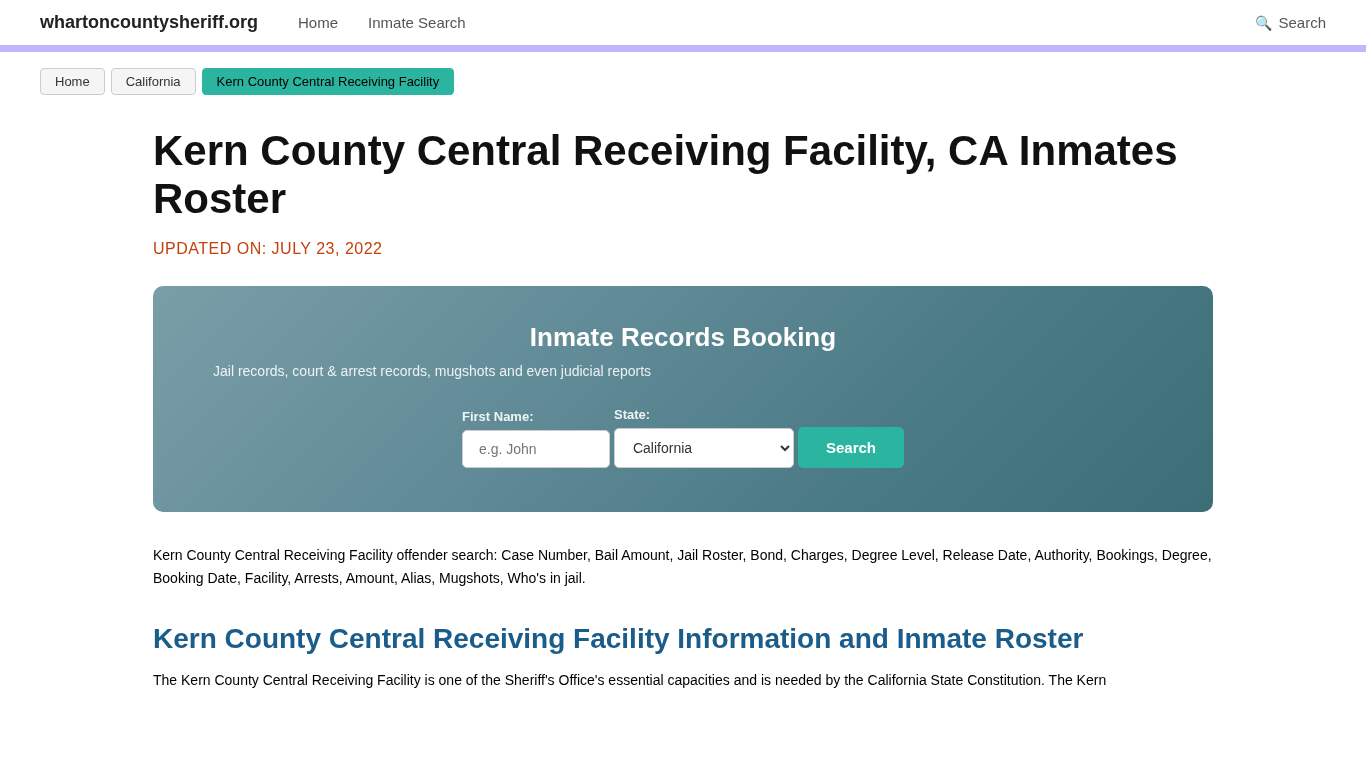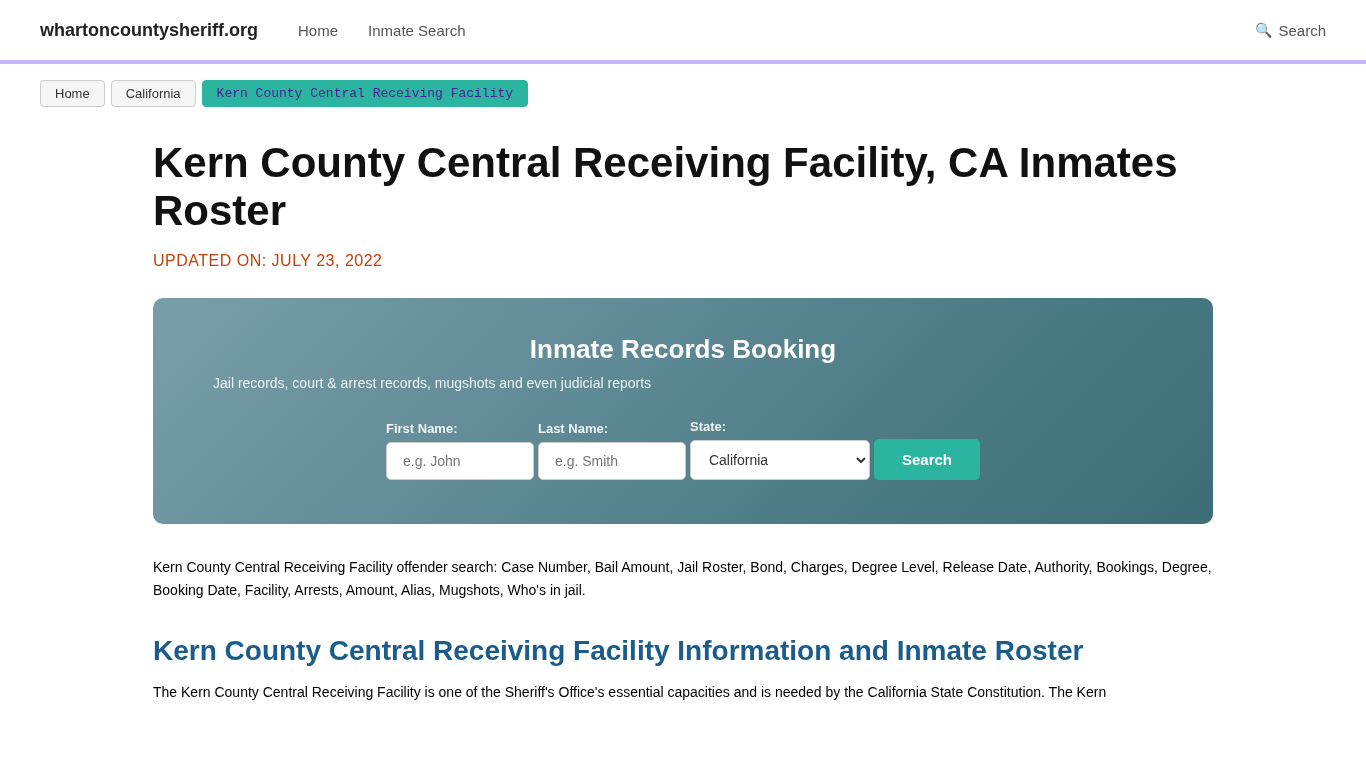--- a/index.html
+++ b/index.html
@@ -3,22 +3,22 @@
   <meta charset="utf-8">
   <style>
     * { box-sizing: border-box; margin: 0; padding: 0; }
     body { font-family: Georgia, 'Times New Roman', serif; background: #fff; color: #222; font-size: 16px; }
 
     
     .navbar {
       display: flex;
       align-items: center;
       padding: 0 40px;
-      height: 64px;
-      border-bottom: 4px solid #c4b5fd;
+      height: 52px;
+      border-bottom: 7px solid #c4b5fd;
       background: #fff;
     }
     .navbar-brand {
       font-family: Arial, sans-serif;
       font-size: 18px;
       font-weight: 700;
       color: #222;
       margin-right: 40px;
       text-decoration: none;
       flex-shrink: 0;
@@ -62,23 +62,22 @@
       border-radius: 4px;
       border: 1px solid #ccc;
       background: #f5f5f5;
       color: #333;
       margin-right: 6px;
       cursor: pointer;
       text-decoration: none;
     }
     .bc-item.active {
       background: #2bb5a0;
-      color: #4c1d95;
+      color: #000000;
       border-color: #2bb5a0;
-      font-family: Liberation Mono, monospace;
     }
 
     
     .main-content {
       max-width: 1140px;
       margin: 0 auto;
       padding: 10px 40px 40px 40px;
     }
 
     h1.page-title {
@@ -230,24 +229,20 @@
 
   <div class="search-box">
     <div class="search-box-title">Inmate Records Booking</div>
     <div class="search-box-subtitle">Jail records, court &amp; arrest records, mugshots and even judicial reports</div>
     <div class="search-fields">
       <div class="field-group">
         <label class="field-label">First Name:</label>
         <input class="field-input" type="text" placeholder="e.g. John" style="">
       </div>
       <div class="field-group">
-        <label class="field-label">Last Name:</label>
-        <input class="field-input" type="text" placeholder="e.g. Smith" style="">
-      </div>
-      <div class="field-group">
         <label class="field-label">State:</label>
         <select class="field-select" id="state-select"><option value="Alabama">Alabama</option><option value="Alaska">Alaska</option><option value="Arizona">Arizona</option><option value="Arkansas">Arkansas</option><option value="California" selected="">California</option><option value="Colorado">Colorado</option><option value="Connecticut">Connecticut</option><option value="Delaware">Delaware</option><option value="Florida">Florida</option><option value="Georgia">Georgia</option><option value="Hawaii">Hawaii</option><option value="Idaho">Idaho</option><option value="Illinois">Illinois</option><option value="Indiana">Indiana</option><option value="Iowa">Iowa</option><option value="Kansas">Kansas</option><option value="Kentucky">Kentucky</option><option value="Louisiana">Louisiana</option><option value="Maine">Maine</option><option value="Maryland">Maryland</option><option value="Massachusetts">Massachusetts</option><option value="Michigan">Michigan</option><option value="Minnesota">Minnesota</option><option value="Mississippi">Mississippi</option><option value="Missouri">Missouri</option><option value="Montana">Montana</option><option value="Nebraska">Nebraska</option><option value="Nevada">Nevada</option><option value="New Hampshire">New Hampshire</option><option value="New Jersey">New Jersey</option><option value="New Mexico">New Mexico</option><option value="New York">New York</option><option value="North Carolina">North Carolina</option><option value="North Dakota">North Dakota</option><option value="Ohio">Ohio</option><option value="Oklahoma">Oklahoma</option><option value="Oregon">Oregon</option><option value="Pennsylvania">Pennsylvania</option><option value="Rhode Island">Rhode Island</option><option value="South Carolina">South Carolina</option><option value="South Dakota">South Dakota</option><option value="Tennessee">Tennessee</option><option value="Texas">Texas</option><option value="Utah">Utah</option><option value="Vermont">Vermont</option><option value="Virginia">Virginia</option><option value="Washington">Washington</option><option value="West Virginia">West Virginia</option><option value="Wisconsin">Wisconsin</option><option value="Wyoming">Wyoming</option></select>
       </div>
       <button class="search-btn">Search</button>
     </div>
   </div>
 
   <p class="description-text">Kern County Central Receiving Facility offender search: Case Number, Bail Amount, Jail Roster, Bond, Charges, Degree Level, Release Date, Authority, Bookings, Degree, Booking Date, Facility, Arrests, Amount, Alias, Mugshots, Who's in jail.</p>
 
   <h2 class="section-title">Kern County Central Receiving Facility Information and Inmate Roster</h2>

